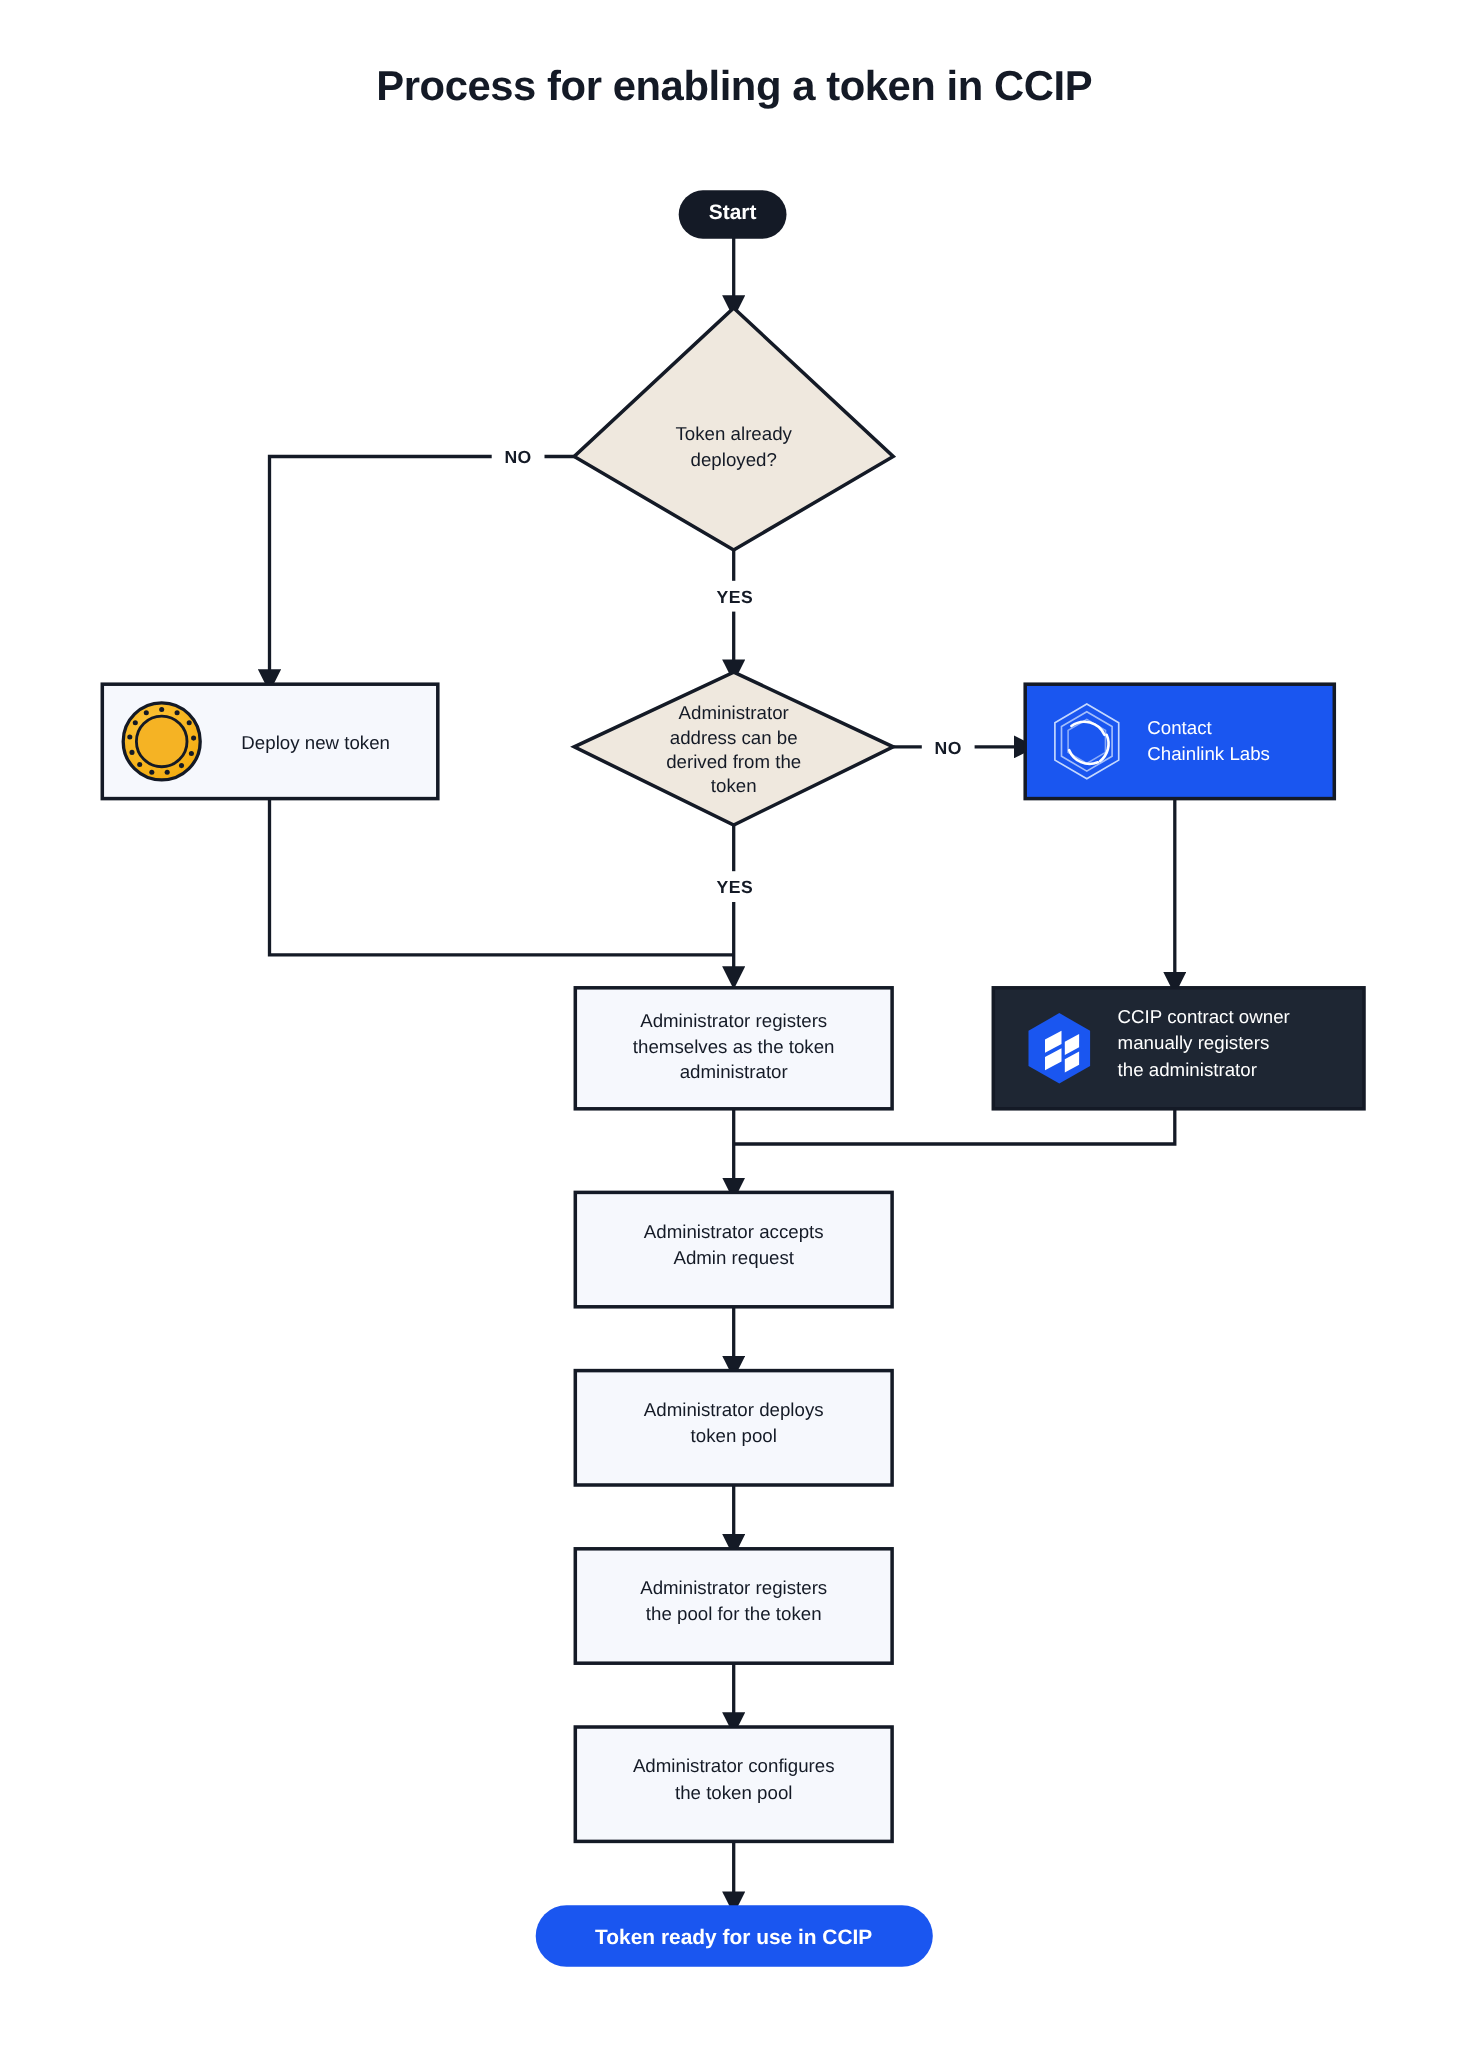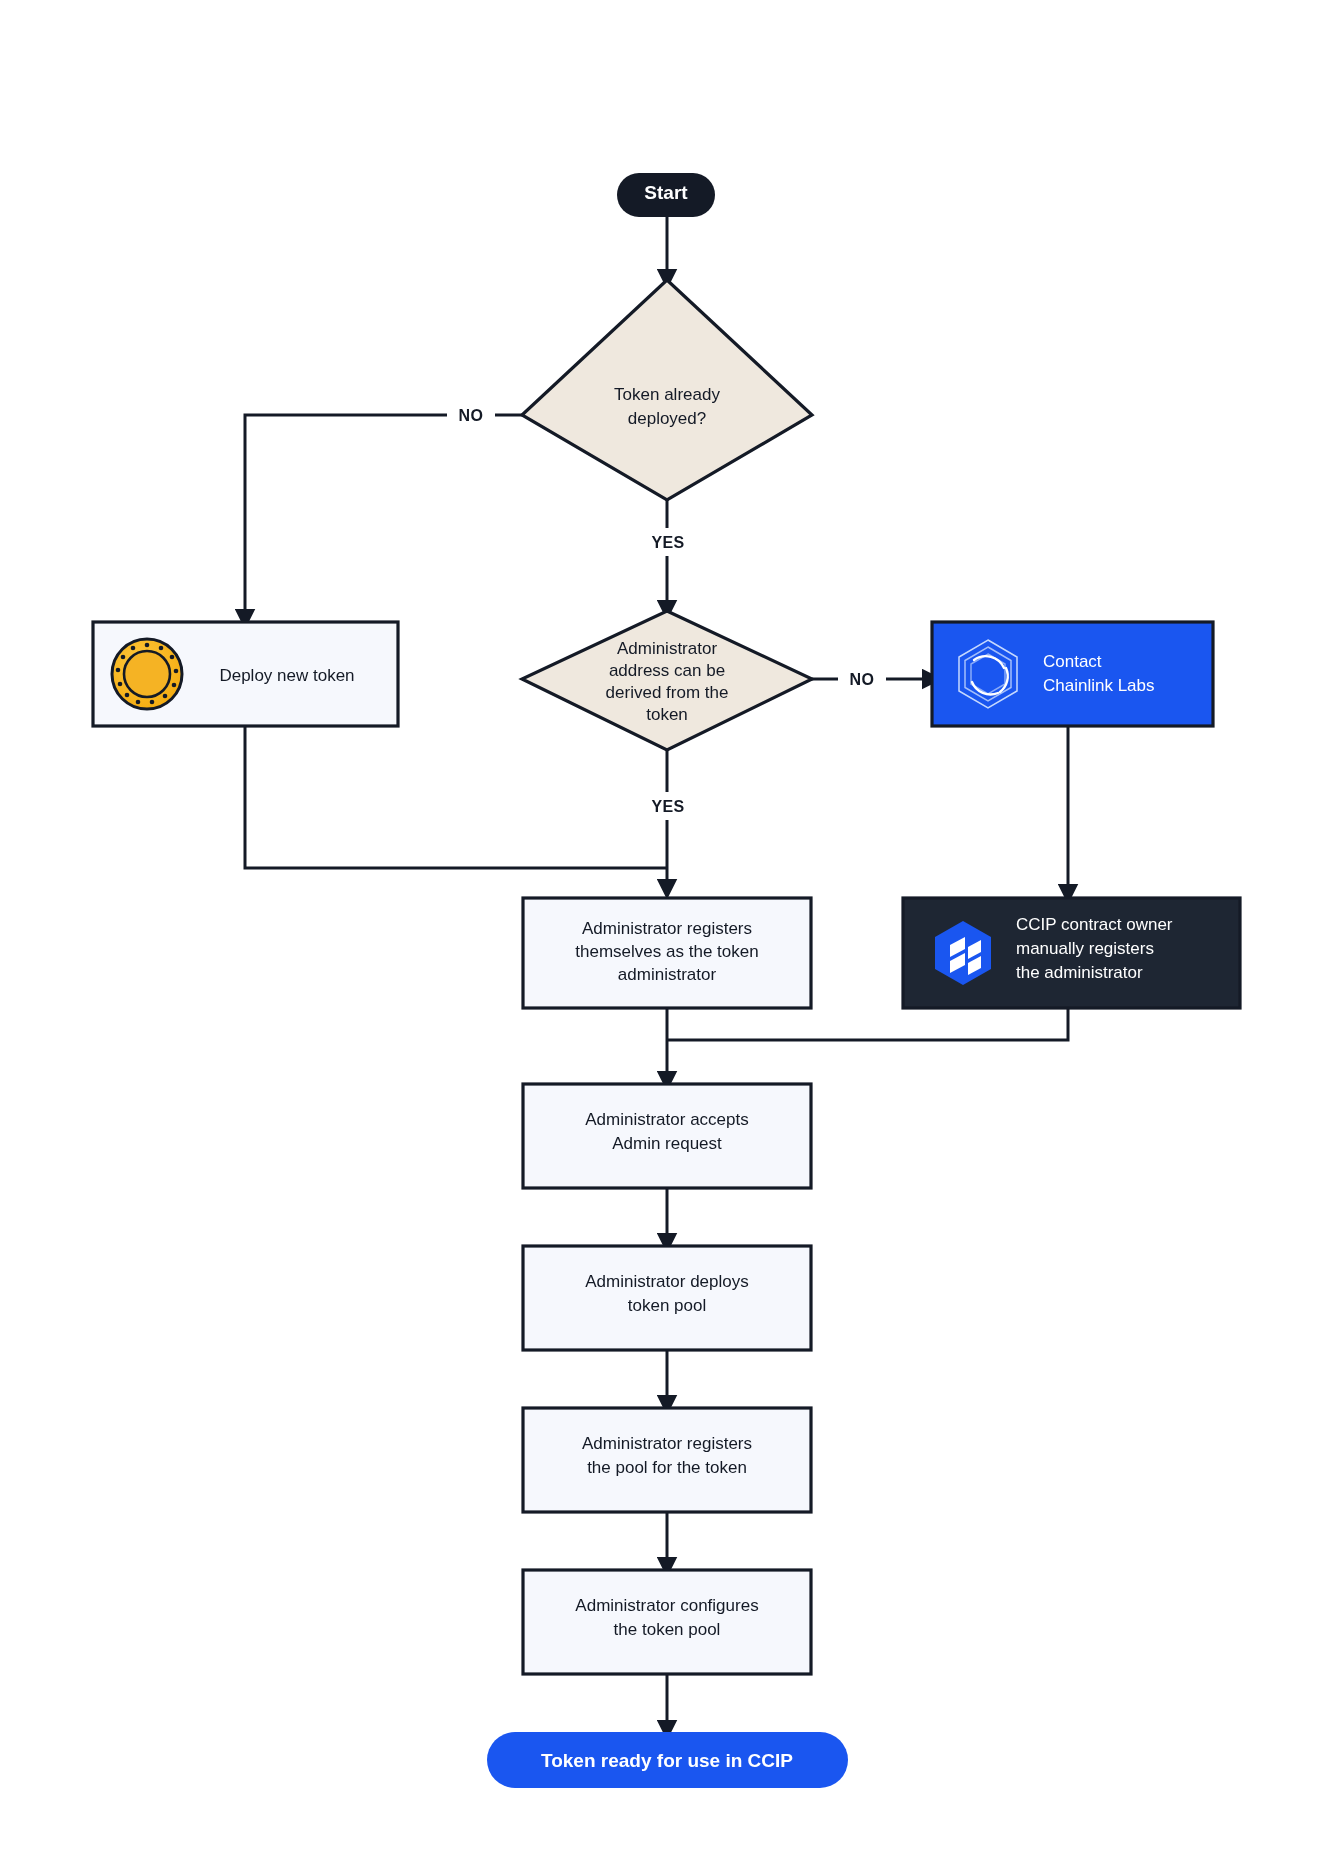--- a/index.html
+++ b/index.html
@@ -69,20 +69,21 @@
     stroke: #141A26;
     stroke-width: 3;
     fill: none;
   }
 </style>
 </head>
 <body>
 
 <div id="stage">
 
+  <div class="title">Process for enabling a token in CCIP</div>
 
   <svg class="flow" viewBox="0 0 1335 1869" xmlns="http://www.w3.org/2000/svg">
     <defs>
       <marker id="arrow" viewBox="0 0 12 12" refX="6" refY="6" markerWidth="7" markerHeight="7" orient="auto-start-reverse">
         <path d="M 0 0 L 12 6 L 0 12 z" fill="#141A26"></path>
       </marker>
       <radialGradient id="coinGrad" cx="40%" cy="35%" r="75%">
         <stop offset="0%" stop-color="#FFC83D"></stop>
         <stop offset="100%" stop-color="#F2A90C"></stop>
       </radialGradient>

